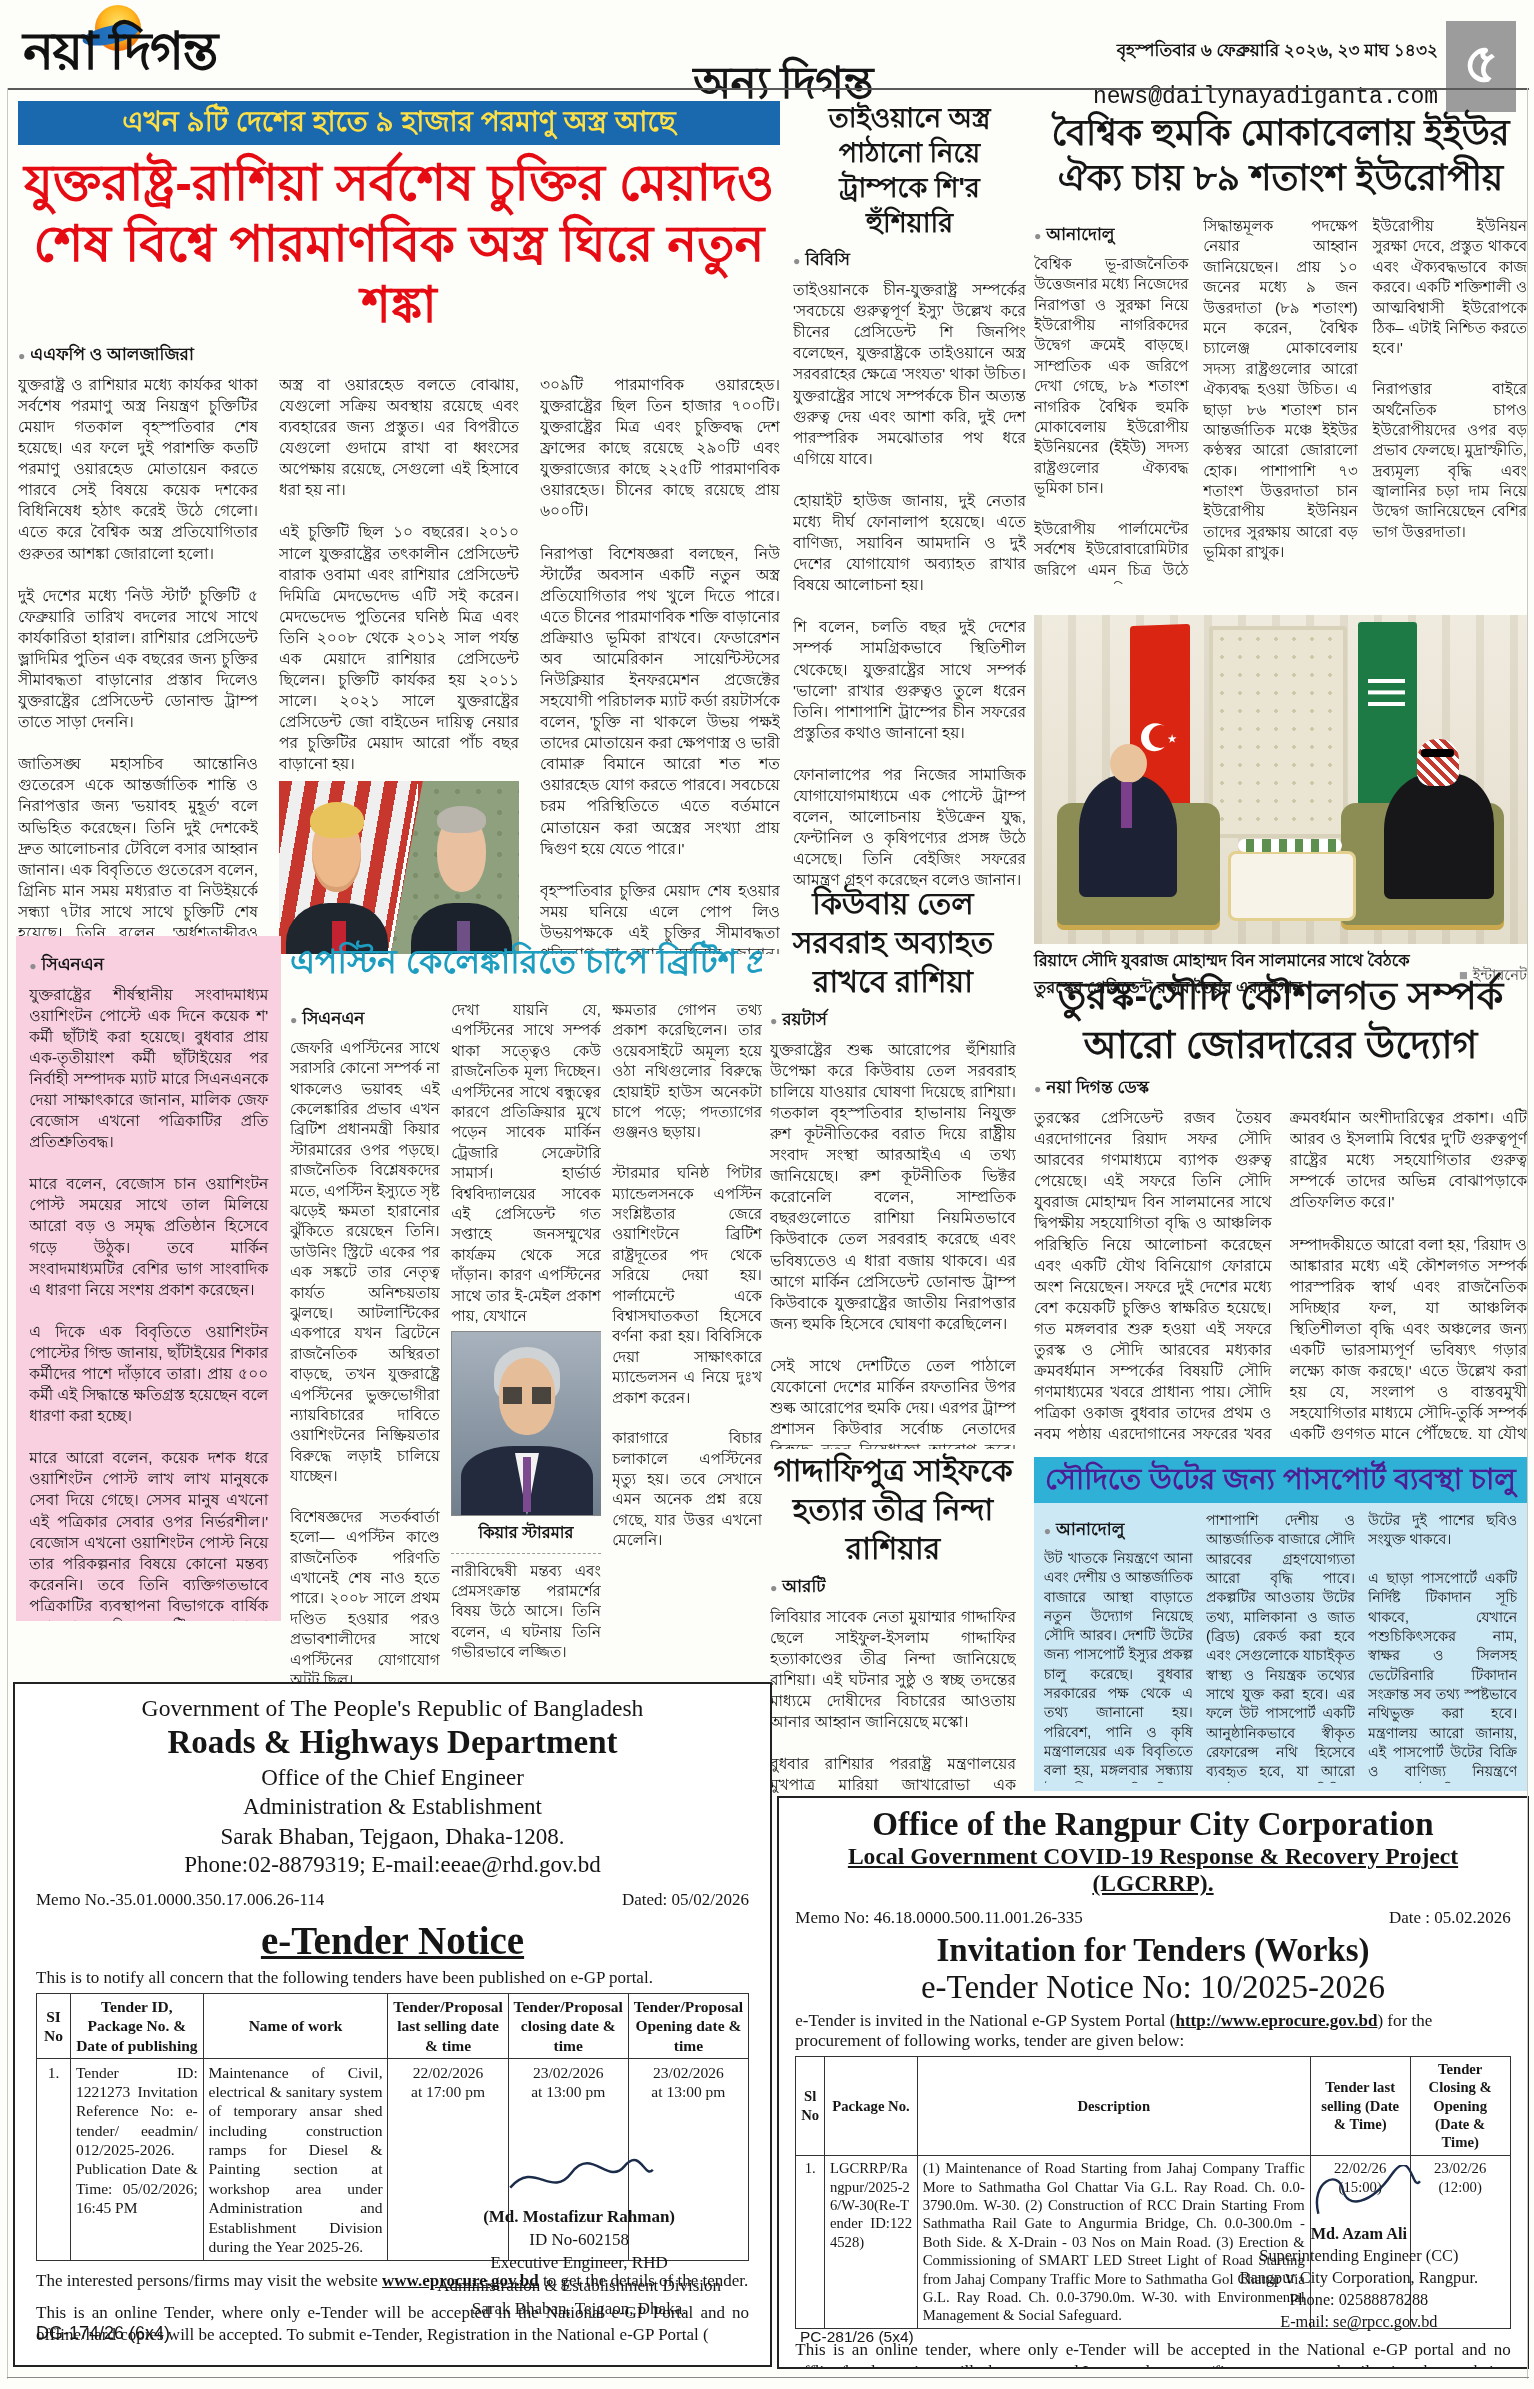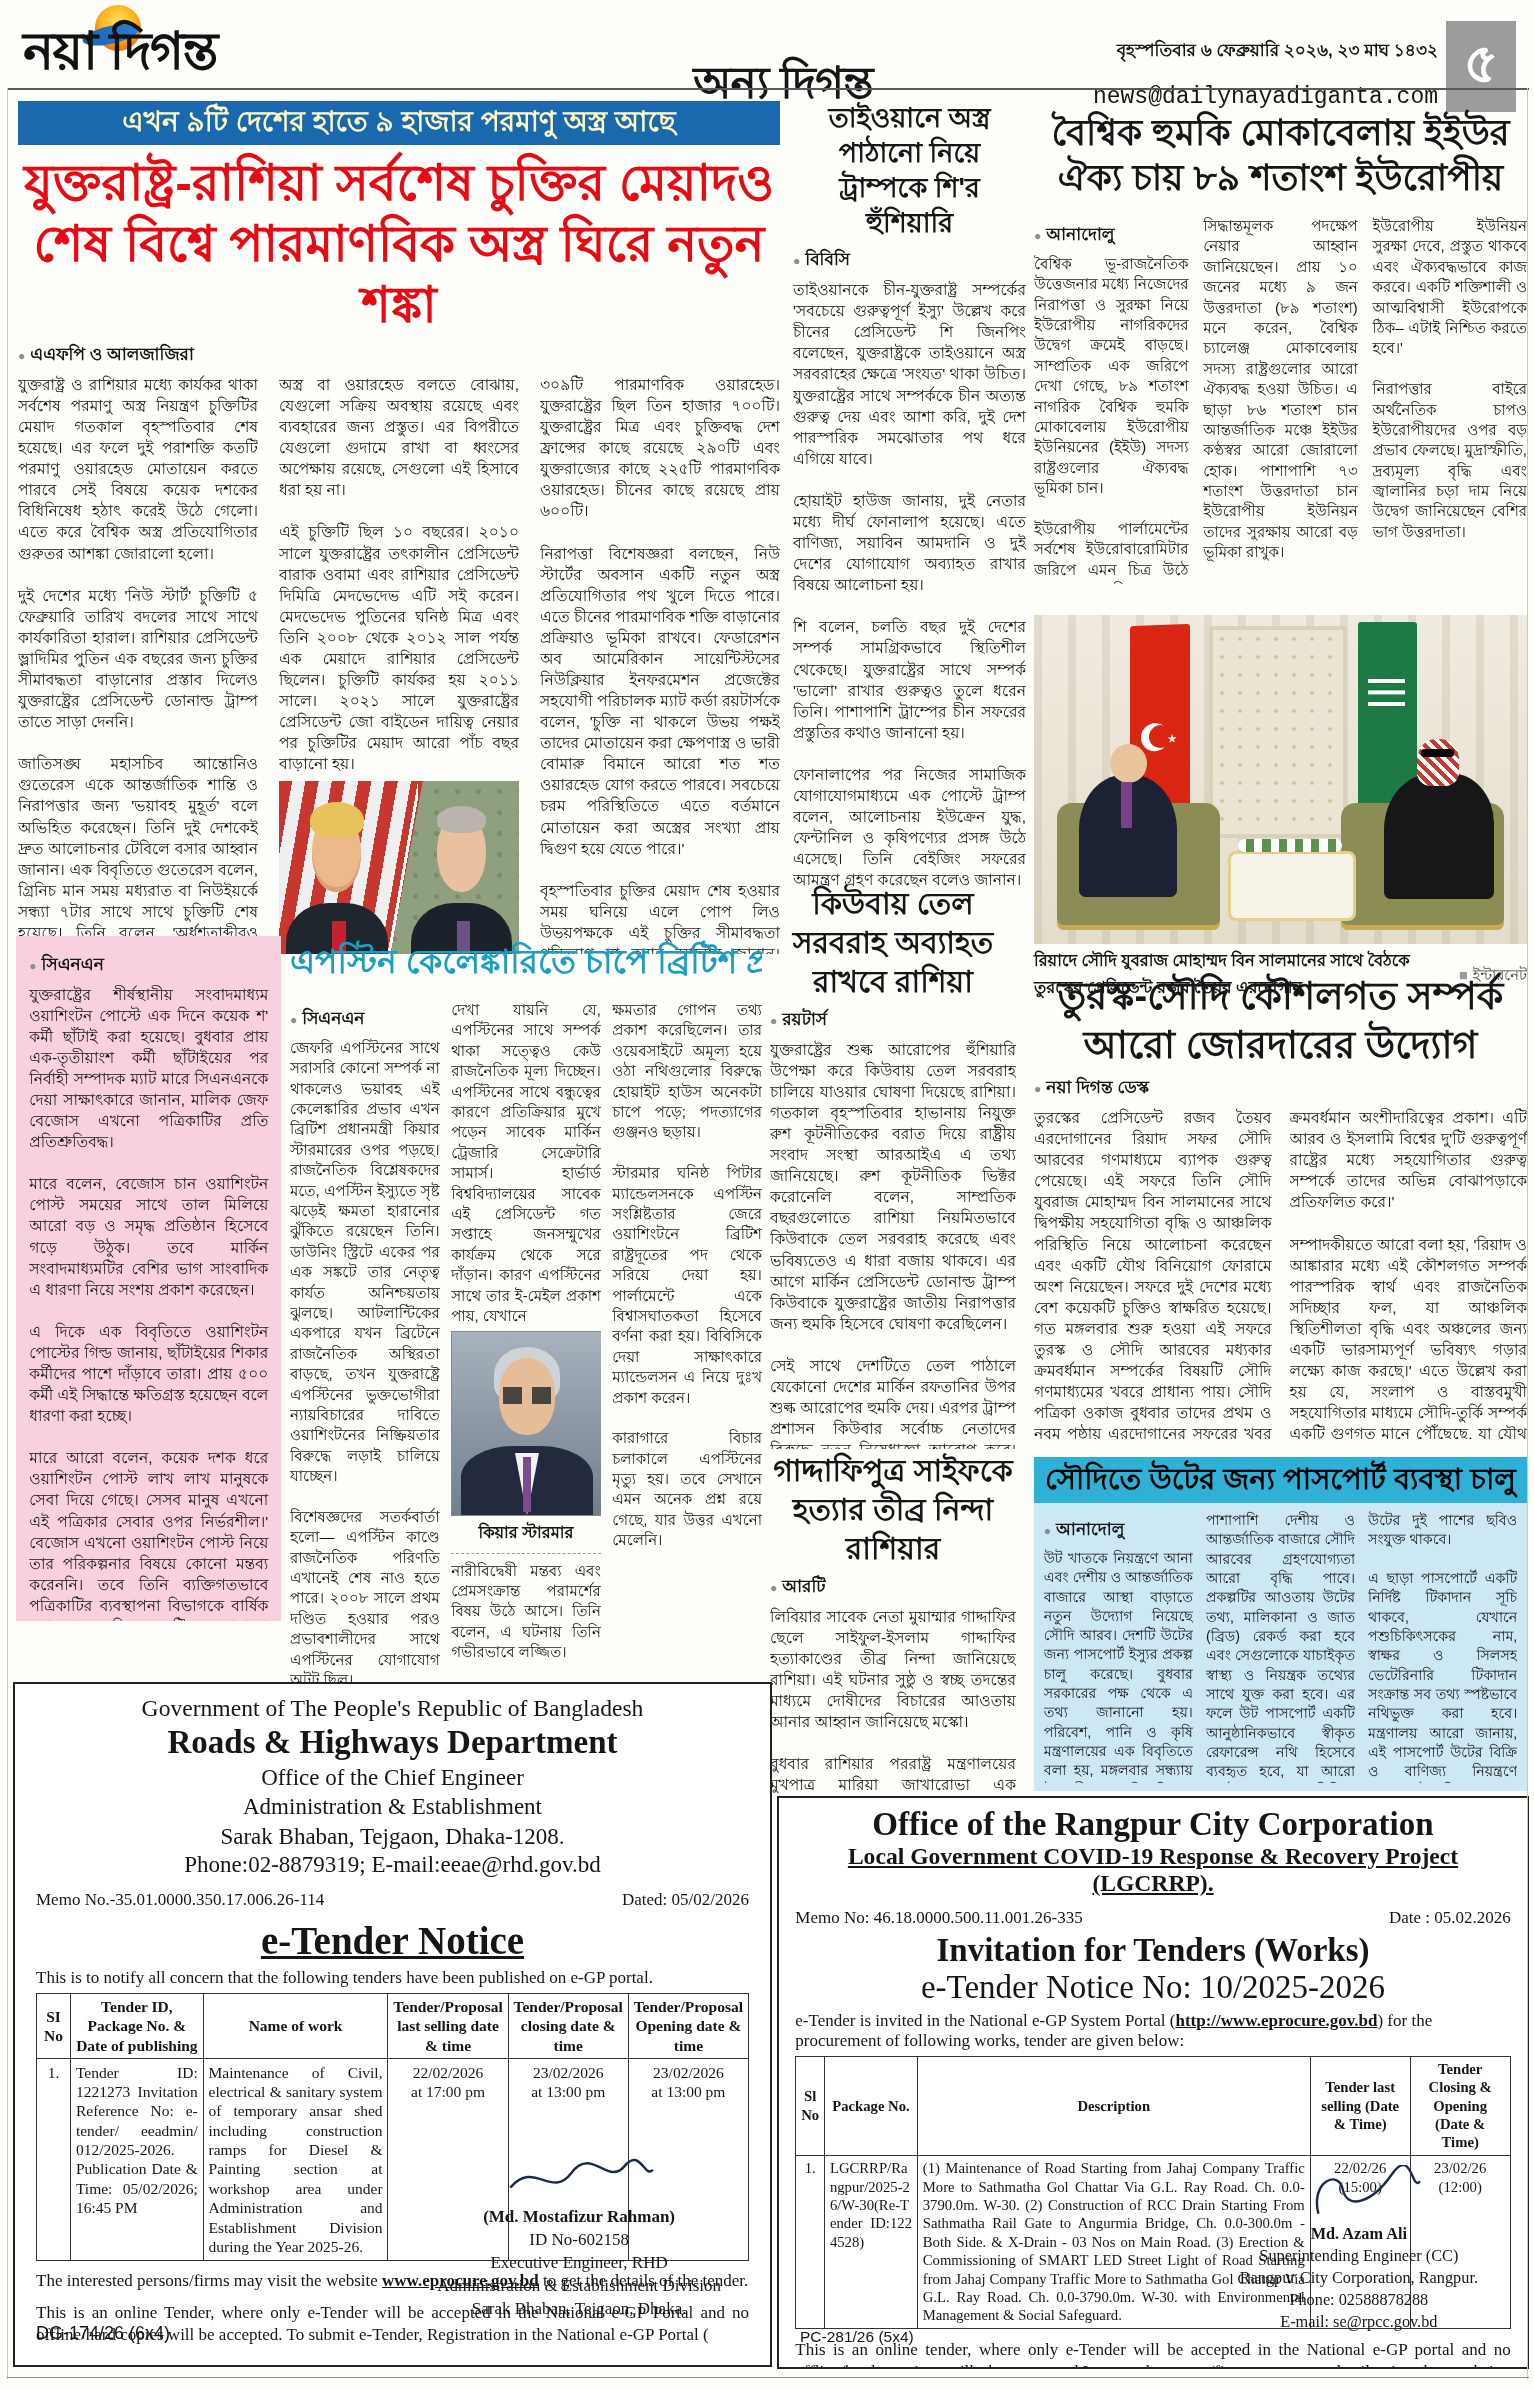--- a/index.html
+++ b/index.html
@@ -22,21 +22,21 @@
      font-size:54px;font-weight:bold;display:flex;align-items:center;justify-content:center;}
   #head-rule{left:6.5px;top:88px;width:1522px;border-top:2.4px solid #5a5a5a;}
   
   .para{white-space:pre-line;text-align:justify;font-size:15.5px;line-height:1.36;}
   .byline{font-size:17px;font-weight:bold;margin:4.9px 0;}
   .byline .dot{color:#8d8d8d;font-size:12.2px;margin-right:4.9px;}
   .cols{display:flex;gap:21px;overflow:hidden;}
   .col{flex:1;overflow:hidden;}
   
   #lead{left:18px;top:101px;width:762px;}
-  #lead .kicker{height:44px;background:#1a68ad;color:#fef9c3;font-size:28px;font-weight:bold;
+  #lead .kicker{height:44px;background:#1a68ad;color:#fde047;font-size:28px;font-weight:bold;
      display:flex;align-items:center;justify-content:center;text-align:right;}
   #lead h1{margin:8.1px 0 0 0;color:#e60b12;font-size:50px;line-height:1.22;text-align:center;font-weight:bold;}
   #lead .cols{height:580px;margin-top:3.3px;}
   
   #taiwan{left:793px;top:101px;width:233px;height:804px;overflow:hidden;}
   #taiwan h2{margin:0;font-size:27px;line-height:1.3;text-align:center;font-weight:bold;}
   
   #eu{left:1034px;top:94px;width:493px;}
   #eu h2{margin:16px;font-size:36px;line-height:1.25;text-align:center;font-weight:bold;}
   #eu .cols{gap:14.7px;height:368px;margin-top:4.9px;}
@@ -66,21 +66,21 @@
   #eu-caption{left:1034px;top:948px;width:493px;display:flex;justify-content:space-between;align-items:center;}
   #eu-caption .cap{font-size:16.3px;font-weight:bold;}
   #eu-caption .credit{font-size:14.7px;color:#444;white-space:nowrap;}
   #eu-caption .sq{color:#9a9a9a;margin-right:4.9px;}
   
   #ts{left:1034px;top:972px;width:493px;}
   #ts h2{margin:0;font-size:38px;line-height:1.28;text-align:center;font-weight:bold;}
   #ts .cols{gap:18px;height:332px;margin-top:1.6px;}
   
   #camel{left:1034px;top:1457px;width:493px;height:334px;overflow:hidden;}
-  #camel .band{height:46px;background:#2fb0d6;color:#000000;font-size:29px;font-weight:bold;
+  #camel .band{height:46px;background:#2fb0d6;color:#4c1d95;font-size:29px;font-weight:bold;
      display:flex;align-items:center;justify-content:center;}
   #camel .body{background:#cde8f5;padding:8.1px 9.8px;height:272px;display:flex;gap:13px;overflow:hidden;}
   #camel .para{font-size:14.2px;}
   
   #wapo{left:16.3px;top:936px;width:265px;height:685px;background:#f8d0e0;padding:9.8px 13px;box-sizing:border-box;overflow:hidden;}
   #wapo h2{margin:0;font-size:33px;line-height:1.25;text-align:center;font-weight:bold;}
   
   #epstein{left:290px;top:936px;width:472px;height:761px;overflow:hidden;}
   #epstein h2{margin:0;font-size:33px;white-space:nowrap;text-align:center;font-weight:bold;color:#1d9dc0;}
   #epstein .cols{gap:11.4px;height:700px;margin-top:8.1px;}

